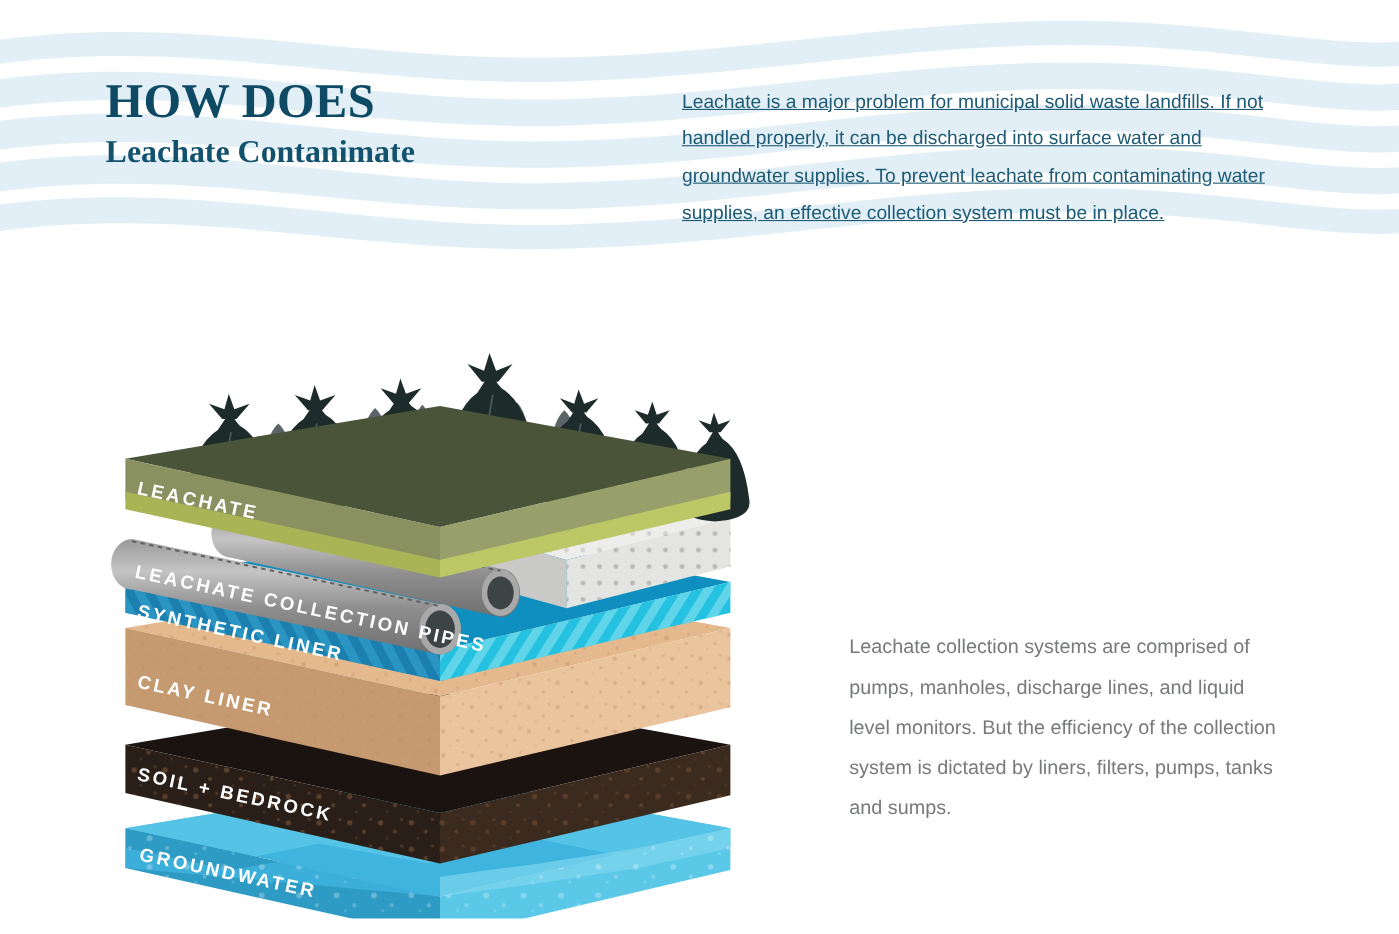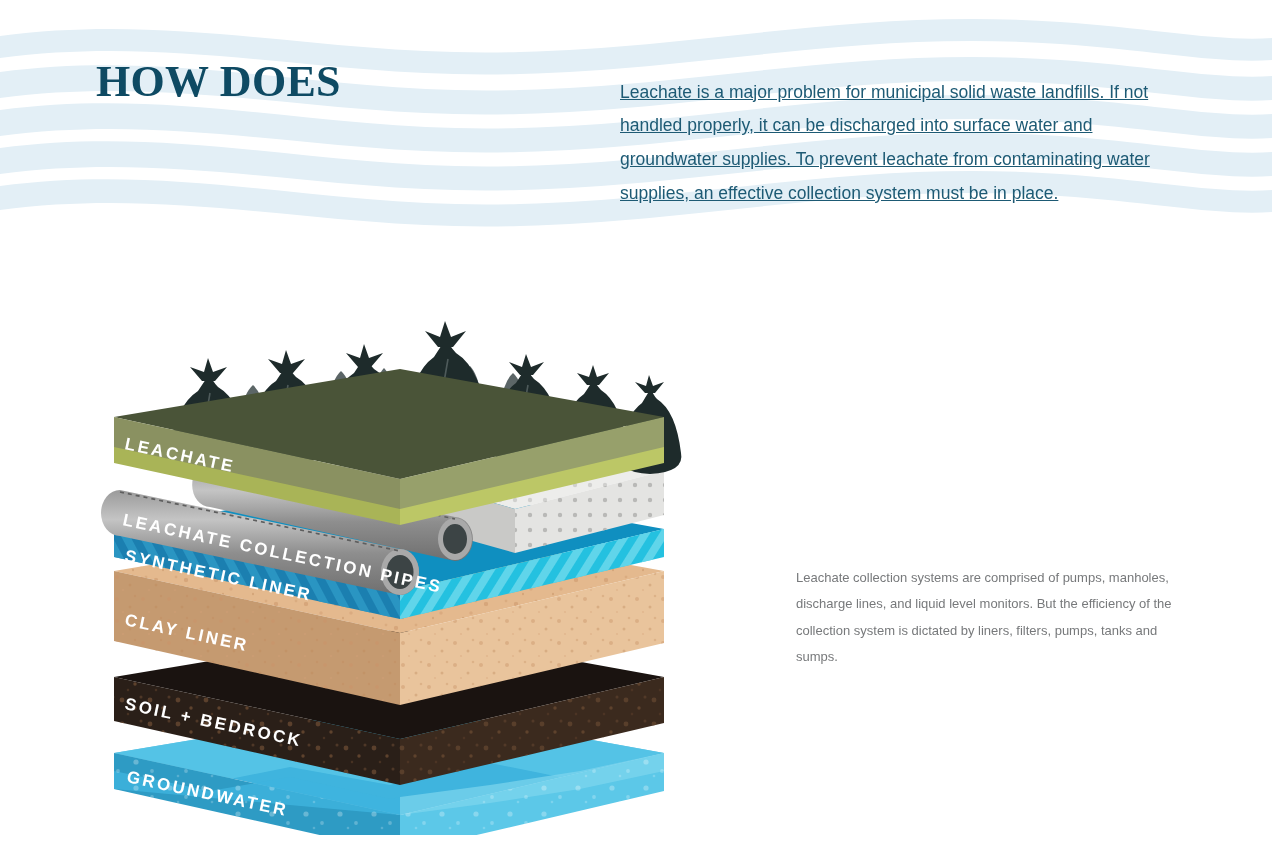--- a/index.html
+++ b/index.html
@@ -7,21 +7,21 @@
     width:1272px;height:849px;
     background:#ffffff;
     font-family:"Liberation Sans", sans-serif;
     overflow:hidden;
     position:relative;
   }
   #waves{position:absolute;top:0;left:0;width:1272px;height:240px;z-index:0;}
   .content{position:relative;z-index:2;}
 
   
-  .hdr-left{position:absolute;left:96px;top:60px;width:520px;}
+  .hdr-left{position:absolute;left:96px;top:70px;width:520px;}
   .hdr-kicker{
     font-family:"Liberation Serif", serif;
     font-weight:bold;font-size:44px;line-height:1.02;
     color:#0E4A63;letter-spacing:.3px;
   }
   .hdr-title{
     font-family:"Liberation Serif", serif;
     font-weight:bold;font-size:29px;line-height:1.35;
     color:#12526D;margin-top:4px;
   }
@@ -31,22 +31,22 @@
   }
 
   
   .keys-head{
     position:absolute;left:780px;top:382px;width:400px;
     font-family:"Liberation Serif", serif;
     font-weight:bold;font-size:36px;line-height:1.37;
     color:#4A9BC4;
   }
   .keys-body{
-    position:absolute;left:796px;top:552px;width:400px;
-    font-size:13px;line-height:2.03;color:#77797B;
+    position:absolute;left:772px;top:552px;width:400px;
+    font-size:18px;line-height:2.03;color:#77797B;
   }
 
   
   #diagram{position:absolute;left:60px;top:285px;width:660px;height:550px;}
   .lyr-label{
     fill:#ffffff;
     font-family:"Liberation Sans", sans-serif;
     font-weight:bold;
     letter-spacing:2.6px;
   }
@@ -62,20 +62,21 @@
     <path d="M0,148 C180,124 330,172 520,166 C720,160 860,122 1060,136 C1150,142 1220,156 1272,152 L1272,176 C1220,180 1150,166 1060,160 C860,146 720,184 520,190 C330,196 180,150 0,174 Z"></path>
     <path d="M0,186 C180,162 330,210 520,204 C720,198 860,160 1060,174 C1150,180 1220,194 1272,190 L1272,212 C1220,216 1150,202 1060,196 C860,182 720,220 520,226 C330,232 180,186 0,210 Z"></path>
   </g>
 </svg>
 
 <div class="content">
 
   <div class="hdr-left">
     <div class="hdr-kicker">HOW DOES</div>
     <div class="hdr-title">
+      <div>Leachate Contanimate</div>
     </div>
   </div>
 
   <p class="hdr-body">Leachate is a major problem for municipal solid waste landfills. If not handled properly, it can be discharged into surface water and groundwater supplies. To prevent leachate from contaminating water supplies, an effective collection system must be in place.</p>
 
   <div class="keys-head">
   </div>
   <p class="keys-body">Leachate collection systems are comprised of pumps, manholes, discharge lines, and liquid level monitors. But the efficiency of the collection system is dictated by liners, filters, pumps, tanks and sumps.</p>
 
   <svg id="diagram" viewBox="0 0 660 550">

